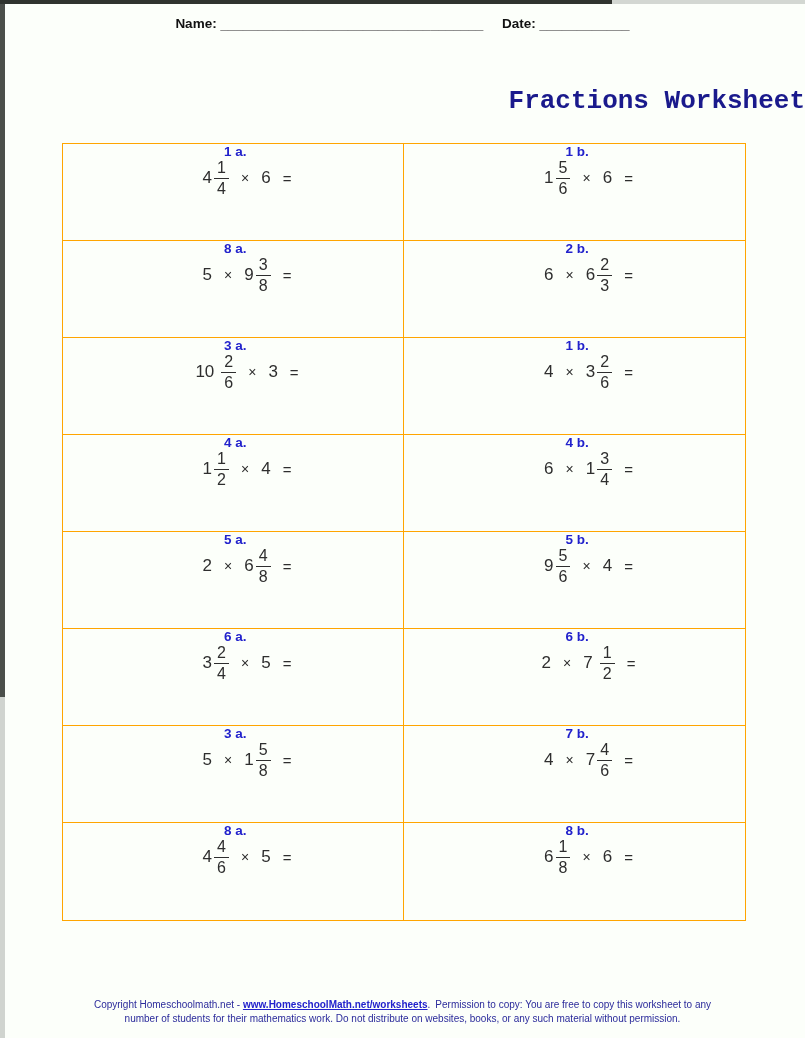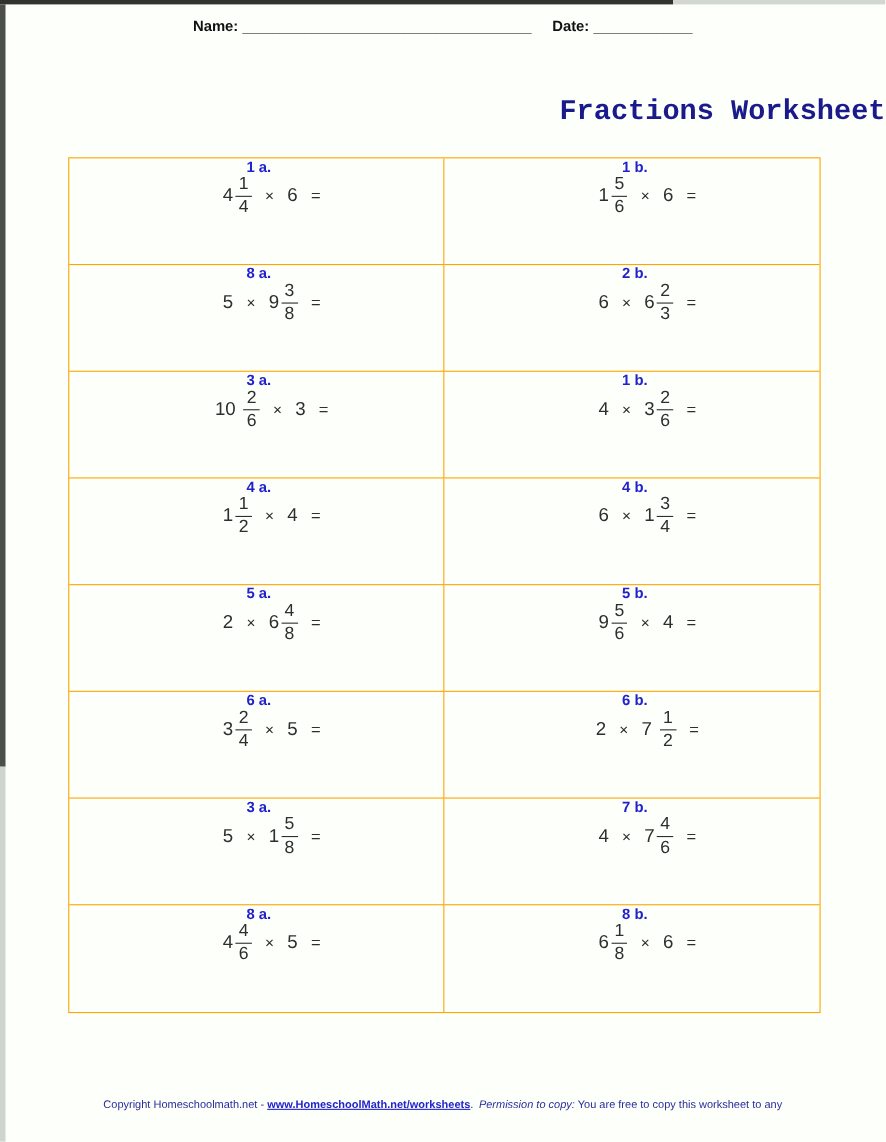--- a/index.html
+++ b/index.html
@@ -45,21 +45,21 @@
   .frac { display:inline-flex; flex-direction:column; align-items:center;
           margin-left:2px; font-size:16px; line-height:1.1; }
   .frac.gap { margin-left:7px; }
   .frac .n { padding:0 3px 1px; border-bottom:1.6px solid #2e2e2e; }
   .frac .d { padding-top:1px; }
 
   
   .footer { position:absolute; top:998px; left:0; width:100%; text-align:center;
             font-size:10px; line-height:14px; color:#2b2b9b; }
   .footer a { color:#2222cc; font-weight:bold; }
-  .perm { font-style:italic; margin-left:5px; }
+  .perm { margin-left:5px; }
 </style>
 </head>
 <body>
 
 <div class="bar-top-dark"></div>
 <div class="bar-top-light"></div>
 <div class="strip-left-dark"></div>
 <div class="strip-left-light"></div>
 
 <div class="name-date"><span class="hlabel">Name:</span>
@@ -276,13 +276,14 @@
         </span>
         <span class="tok-op">×</span>
         <span class="tok-num">6</span>
         <span class="tok-eq">=</span>
       </span>
     </div>
   </div>
 
 <div class="footer">
   <span>Copyright Homeschoolmath.net - </span><a href="#">www.HomeschoolMath.net/worksheets</a><span>.</span><span class="perm">Permission to copy:</span><span> You are free to copy this worksheet to any</span><br>
+  <span>number of students for their mathematics work. Do not distribute on websites, books, or any such material without permission.</span>
 </div>
 
 </body></html>

